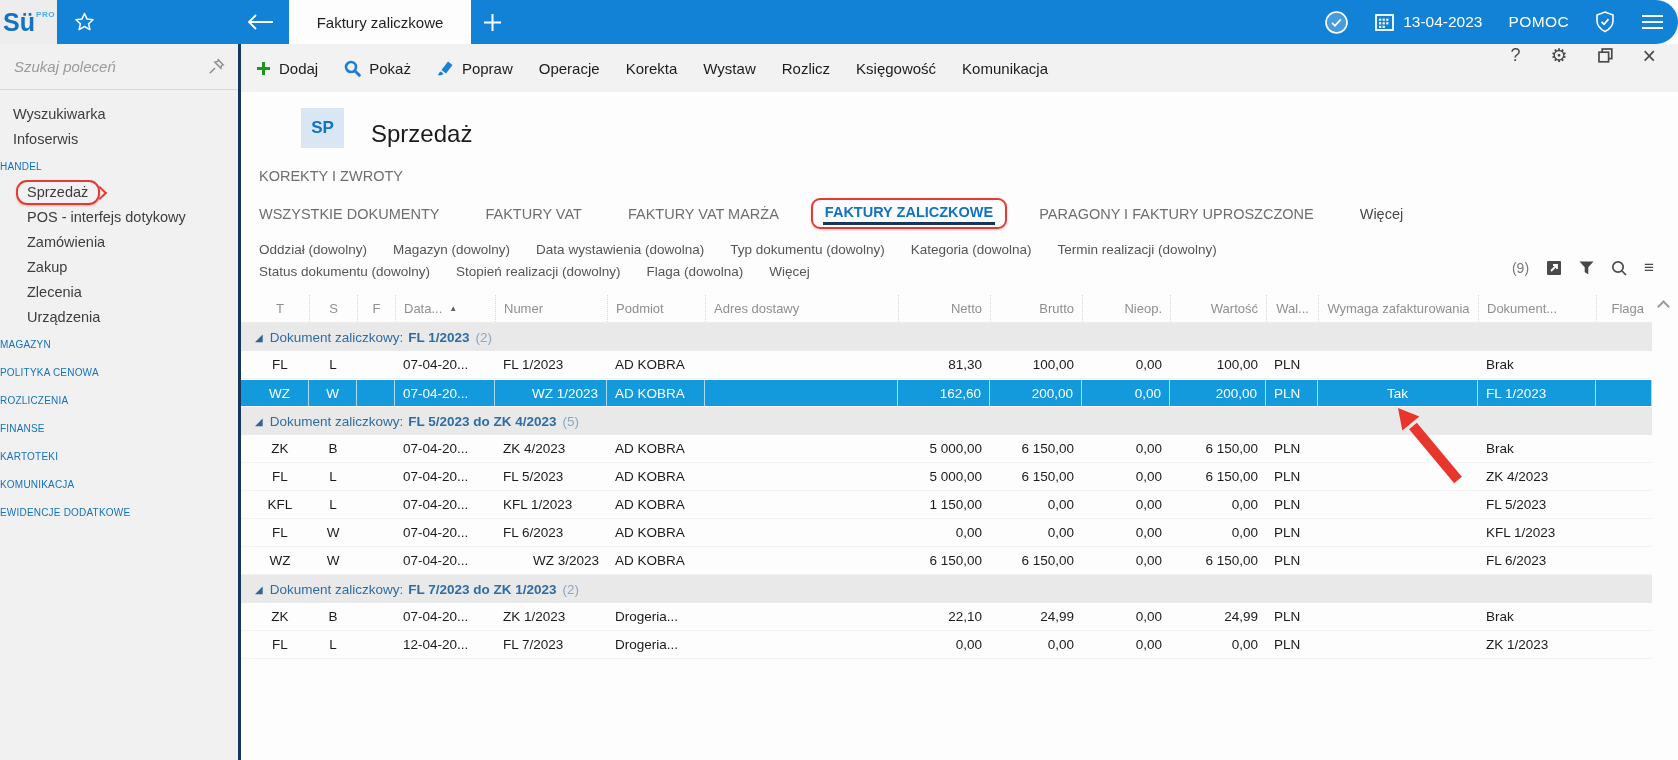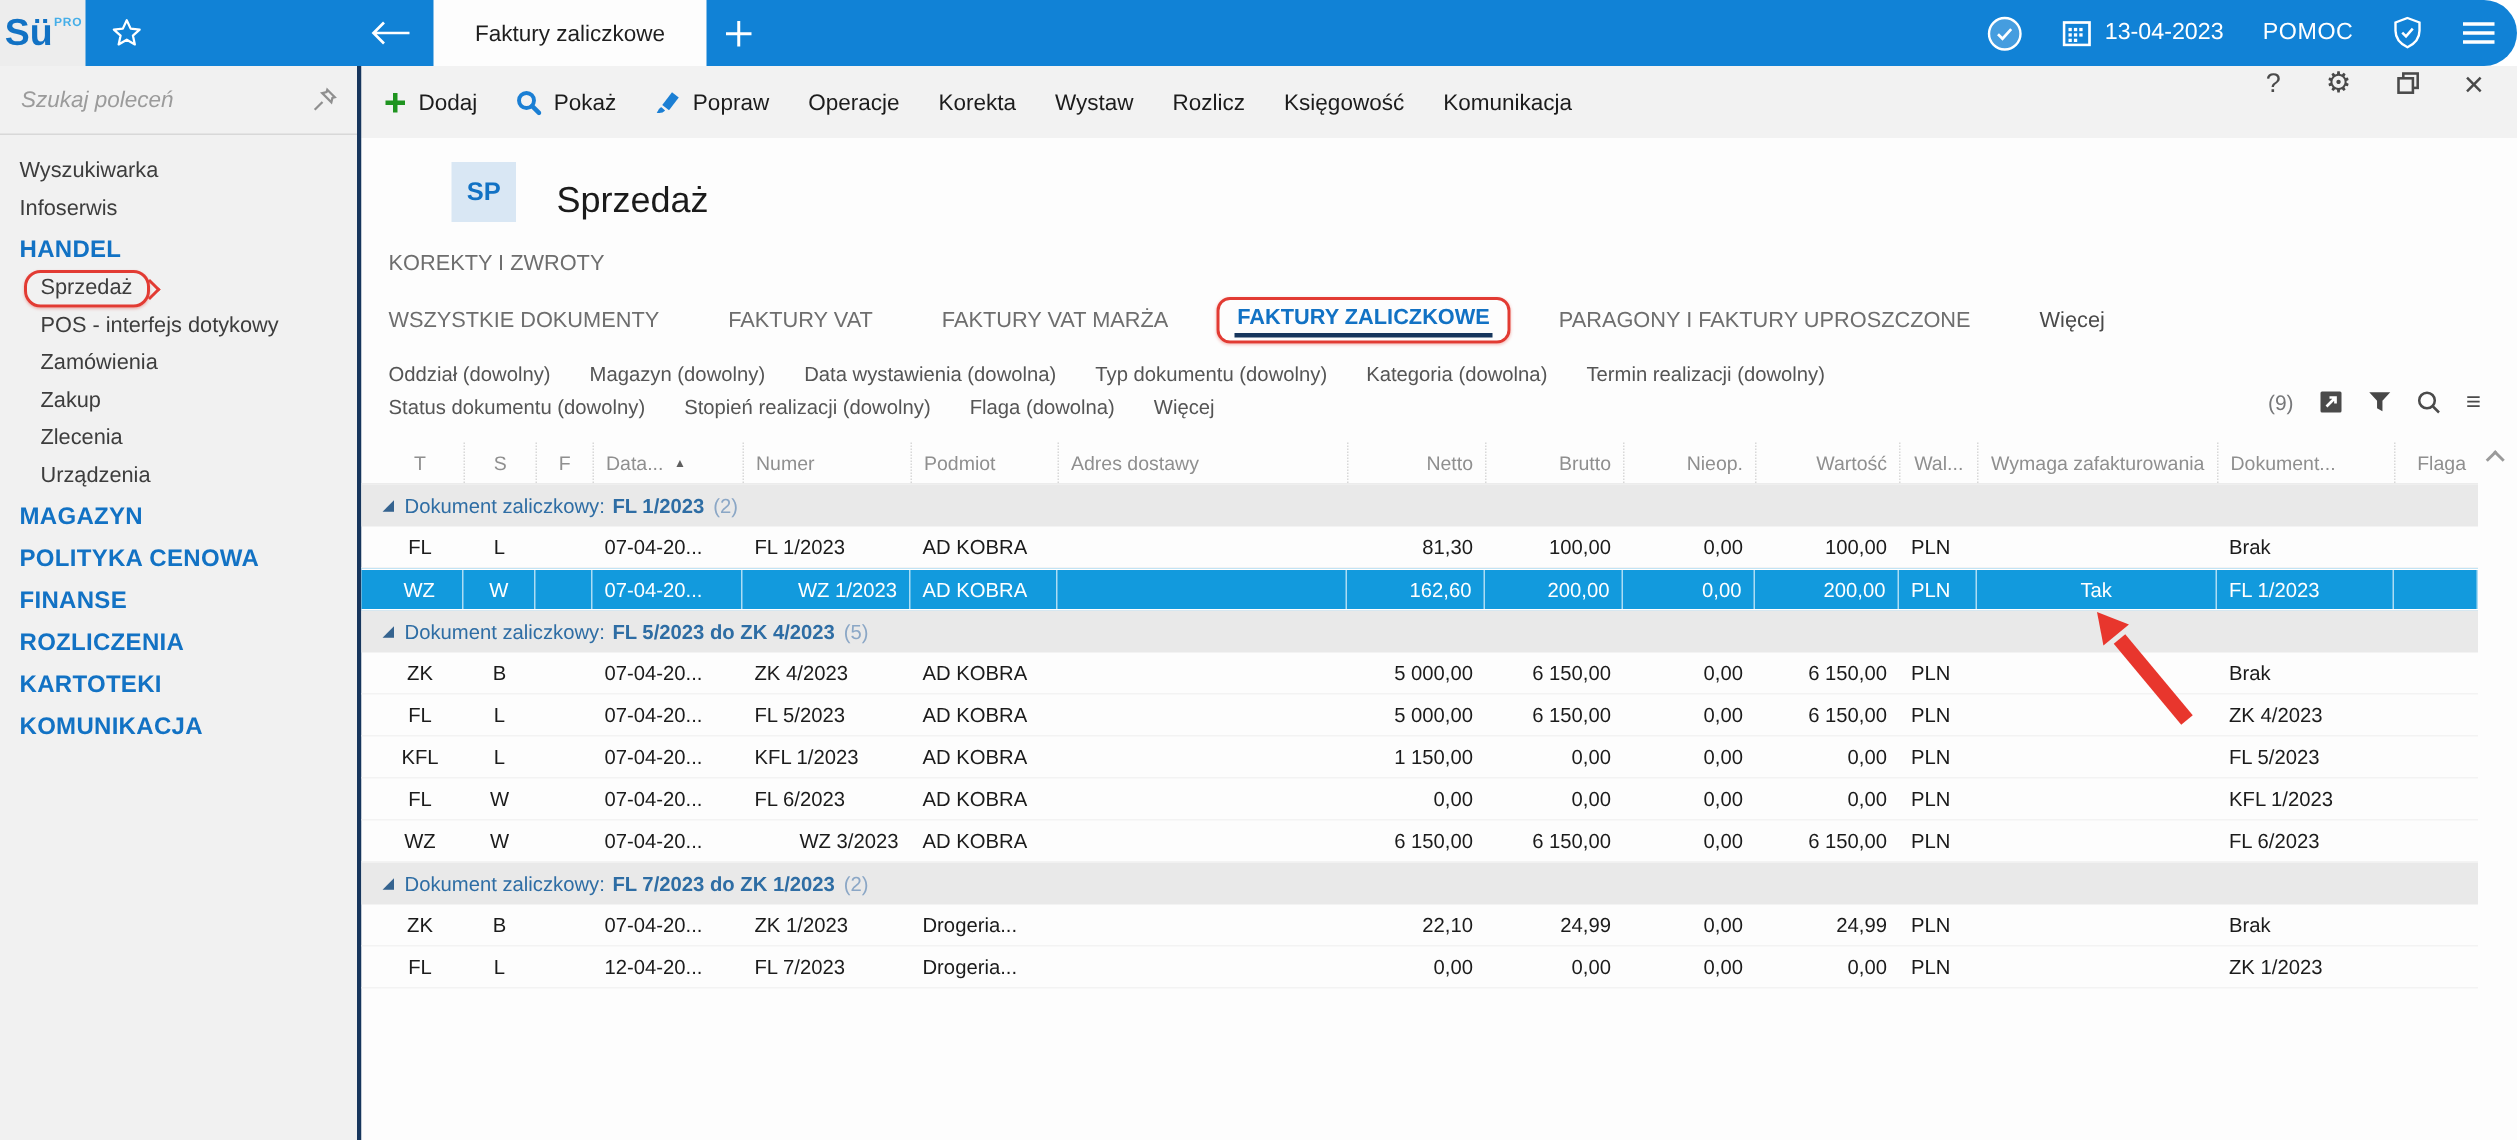--- a/index.html
+++ b/index.html
@@ -26,22 +26,22 @@
   .sidebar{position:absolute;top:44px;left:0;width:238px;bottom:0;background:#f1f1f1;}
   .search-row{height:45px;border-bottom:1px solid #d8d8d8;position:relative;display:flex;align-items:center;}
   .search-input{margin-left:12px;width:178px;border:none;background:transparent;outline:none;
     font-family:inherit;font-size:15px;color:#444;}
   .search-input::placeholder{font-style:italic;color:#9b9b9b;}
   .pin{position:absolute;right:13px;top:14px;cursor:pointer;}
   .nav{padding-top:12px;}
   .nav-item,.nav-subitem{height:25px;line-height:25px;font-size:14.5px;color:#3d3d3d;cursor:pointer;white-space:nowrap;}
   .nav-item{padding-left:13px;}
   .nav-subitem{padding-left:27px;}
-  .nav-category{height:26px;line-height:26px;margin-top:2px;padding-left:13px;font-size:16px;
-    font-weight:700;color:#1272c4;letter-spacing:.2px;cursor:pointer;white-space:nowrap;}
+  .nav-category{height:26px;line-height:26px;margin-top:2px;font-size:10px;
+    font-weight:400;color:#1272c4;letter-spacing:.2px;cursor:pointer;white-space:nowrap;}
   .callout{display:inline-block;line-height:20px;border:2px solid #e23b33;border-radius:11px;
     padding:0 10px 1px 9px;margin-left:-11px;position:relative;box-shadow:0 1px 2px rgba(224,60,50,.35);}
   .callout::after{content:'';position:absolute;right:-7px;top:50%;margin-top:-5px;width:8px;height:8px;
     border-top:2px solid #e23b33;border-right:2px solid #e23b33;transform:rotate(45deg);}
   .vline{position:absolute;top:44px;left:238px;width:3px;bottom:0;background:#17365d;}
   
   .main-toolbar{position:absolute;top:44px;left:241px;right:0;height:48px;background:#f2f2f2;
     display:flex;align-items:flex-start;}
   #toolbar-buttons{display:flex;align-items:center;margin-left:2px;}
   .tb-btn{display:flex;align-items:center;gap:8px;padding:0 13px;height:48px;font-size:15px;color:#1c1c1c;cursor:pointer;}
@@ -179,24 +179,25 @@
       <div class="nav-item"><span>Infoserwis</span></div>
       <div class="nav-category"><span>HANDEL</span></div>
       <div class="nav-subitem"><span class="callout">Sprzedaż</span></div>
       <div class="nav-subitem"><span>POS - interfejs dotykowy</span></div>
       <div class="nav-subitem"><span>Zamówienia</span></div>
       <div class="nav-subitem"><span>Zakup</span></div>
       <div class="nav-subitem"><span>Zlecenia</span></div>
       <div class="nav-subitem"><span>Urządzenia</span></div>
       <div class="nav-category"><span>MAGAZYN</span></div>
       <div class="nav-category"><span>POLITYKA CENOWA</span></div>
+      <div class="nav-category"><span>ROZLICZENIA</span></div>
       <div class="nav-category"><span>FINANSE</span></div>
-      <div class="nav-category"><span>ROZLICZENIA</span></div>
       <div class="nav-category"><span>KARTOTEKI</span></div>
       <div class="nav-category"><span>KOMUNIKACJA</span></div>
+      <div class="nav-category"><span>EWIDENCJE DODATKOWE</span></div>
     </div>
 </div>
 <div class="vline"></div>
 
 <div class="main-toolbar">
   <div id="toolbar-buttons">
       <div class="tb-btn">
         <span class="ti">
           <svg width="15" height="15" viewBox="0 0 15 15">
             <path d="M7.5 1v13M1 7.5h13" stroke="#1f9420" stroke-width="3"></path>

